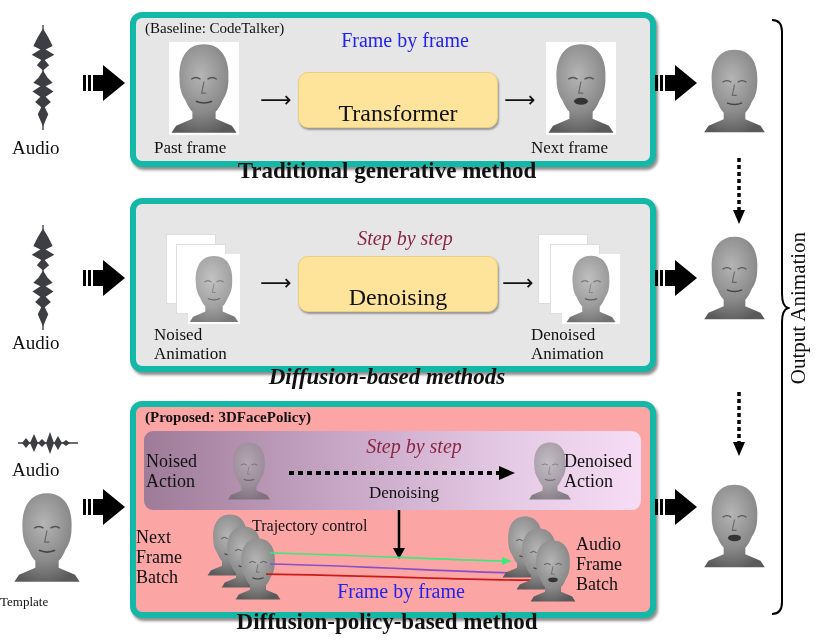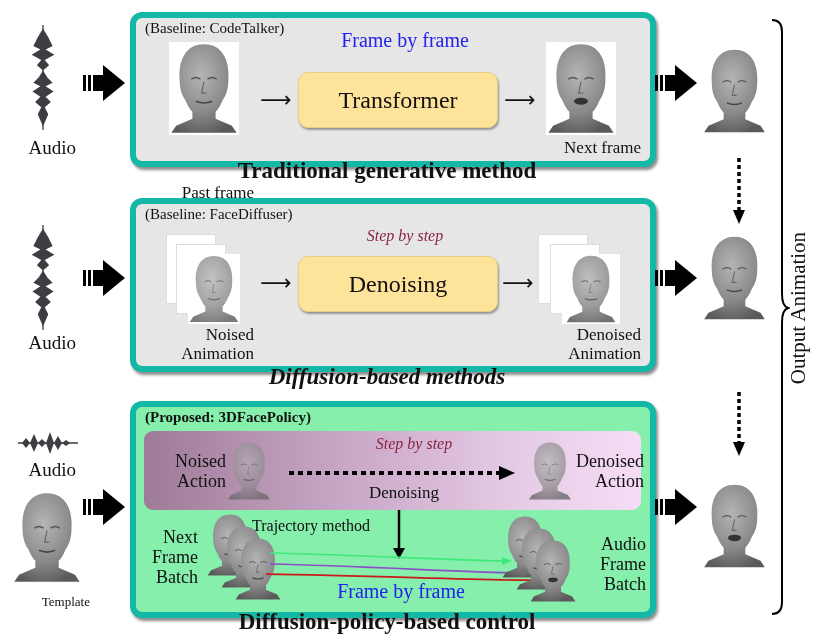--- a/index.html
+++ b/index.html
@@ -1,26 +1,26 @@
 <!DOCTYPE html>
 <html><head>
 <meta charset="utf-8">
 <style>
   html, body { margin:0; padding:0; background:#ffffff; }
   body { width:824px; height:641px; position:relative; overflow:hidden; font-family:"Liberation Serif", serif; color:#111; }
   .abs { position:absolute; }
   .panel { position:absolute; left:130px; width:514px; border-radius:12px; box-shadow: 2px 3px 3px rgba(0,0,0,0.45); border:6px solid #14b8a6; }
   .panel.gray { background:#e6e6e6; }
-  .panel.peach { background:#86efac; }
+  .panel.peach { background:#fca5a5; }
   .tag { position:absolute; left:9px; top:2px; font-size:15px; }
   .tag.bold { font-weight:bold; }
-  .yellow { position:absolute; background:#fde49a; border-radius:10px; box-shadow:1px 2px 2px rgba(0,0,0,0.35); border:1px solid #e9cf84; display:flex; align-items:center; justify-content:center; font-size:24px; }
+  .yellow { position:absolute; background:#fde49a; border-radius:10px; box-shadow:1px 2px 2px rgba(0,0,0,0.35); border:1px solid #e9cf84; display:flex; align-items:flex-end; justify-content:center; font-size:24px; }
   .italic-blue { color:#2222ee; font-size:20px; }
-  .italic-red { color:#8a2542; font-style:italic; font-size:16px; }
-  .cap { font-size:17px; text-align:right; line-height:19px; }
+  .italic-red { color:#8a2542; font-style:italic; font-size:20px; }
+  .cap { font-size:17px; text-align:left; line-height:19px; }
   .title { font-weight:bold; font-size:23px; text-align:center; }
   .bigarrow { position:absolute; width:42px; height:40px; }
   .face { position:absolute; }
   .thumb { position:absolute; background:#fff; }
 </style>
 </head>
 <body>
 
 <svg width="0" height="0" style="position:absolute">
   <defs>
@@ -64,21 +64,21 @@
       <use href="#bigarrow"></use>
     </svg></div>
 
 <div class="panel gray" style="top:12px;height:143px;">
   <div class="tag">(Baseline: CodeTalker)</div>
   <div class="thumb" style="left:33px;top:24px;width:70px;height:93px;">
     <svg width="70" height="93" viewBox="0 0 60 80">
         <use href="#head"></use>
       </svg>
   </div>
-  <div class="abs cap" style="left:18px;top:120px;width:100px;margin-top:45px;">Past frame</div>
+  <div class="abs cap" style="left:18px;top:120px;width:100px;">Past frame</div>
   <div class="abs" style="left:124px;top:69px;font-size:22px;">⟶</div>
   <div class="abs italic-blue" style="left:184px;top:11px;width:170px;text-align:center;">Frame by frame</div>
   <div class="yellow" style="left:162px;top:54px;width:198px;height:54px;">
     <span>Transformer</span>
   </div>
   <div class="abs" style="left:368px;top:69px;font-size:22px;">⟶</div>
   <div class="thumb" style="left:410px;top:24px;width:70px;height:93px;">
     <svg width="70" height="93" viewBox="0 0 60 80">
         <use href="#headopen"></use>
       </svg>
@@ -100,21 +100,20 @@
   <svg width="30" height="105">
       <use href="#wave"></use>
     </svg>
 </div>
 <div class="abs cap" style="left:12px;top:333px;width:64px;font-size:19px;">Audio</div>
 <div class="bigarrow" style="left:83px;top:258px;"><svg width="42" height="40">
       <use href="#bigarrow"></use>
     </svg></div>
 
 <div class="panel gray" style="top:198px;height:162px;">
-  <div class="tag">(Baseline: FaceDiffuser)</div>
   <div class="abs" style="left:30px;top:30px;width:80px;height:90px;">
     <div class="thumb" style="left:0;top:0;width:48px;height:68px;border:1px solid #ddd;"></div>
     <div class="thumb" style="left:10px;top:10px;width:48px;height:68px;border:1px solid #ddd;"></div>
     <div class="thumb" style="left:22px;top:20px;width:52px;height:70px;">
       <svg width="52" height="70" viewBox="0 0 60 80">
           <use href="#head" style="opacity:0.8"></use>
         </svg>
     </div>
   </div>
   <div class="abs cap" style="left:18px;top:121px;width:100px;">
@@ -208,21 +207,21 @@
         <use href="#head"></use>
       </svg>
     <svg class="abs" style="left:14px;top:12px" width="48" height="64" viewBox="0 0 60 80">
         <use href="#head"></use>
       </svg>
     <svg class="abs" style="left:28px;top:24px" width="48" height="64" viewBox="0 0 60 80">
         <use href="#head"></use>
       </svg>
   </div>
 
-  <div class="abs" style="left:116px;top:110px;font-size:16px;">Trajectory method</div>
+  <div class="abs" style="left:116px;top:110px;font-size:16px;">Trajectory control</div>
   <svg class="abs" style="left:256px;top:103px;" width="14" height="50">
     <line x1="7" y1="0" x2="7" y2="40" stroke="#000" stroke-width="2.5"></line>
     <path d="M1 38 L7 49 L13 38 Z" fill="#000"></path>
   </svg>
 
   <svg class="abs" style="left:130px;top:140px;" width="280" height="50">
     <path d="M4 6 C100 8 200 14 243 14" stroke="#3ee87a" stroke-width="1.6" fill="none"></path>
     <path d="M236 10 L246 14 L236 18 Z" fill="#3ee87a"></path>
     <path d="M4 17 C100 19 210 26 258 26" stroke="#8a4fc8" stroke-width="1.6" fill="none"></path>
     <path d="M251 22 L261 26 L251 30 Z" fill="#8a4fc8"></path>
@@ -242,21 +241,21 @@
     <svg class="abs" style="left:28px;top:24px" width="48" height="64" viewBox="0 0 60 80">
         <use href="#headopen"></use>
       </svg>
   </div>
   <div class="abs cap" style="left:440px;top:127px;width:70px;font-size:18px;line-height:20px;">
     <div>Audio</div>
     <div>Frame</div>
     <div>Batch</div>
   </div>
 </div>
-<div class="abs title" style="left:130px;top:609px;width:514px;">Diffusion-policy-based control</div>
+<div class="abs title" style="left:130px;top:609px;width:514px;">Diffusion-policy-based method</div>
 
 <div class="bigarrow" style="left:655px;top:487px;"><svg width="42" height="40">
       <use href="#bigarrow"></use>
     </svg></div>
 <div class="face" style="left:702px;top:475px;width:65px;height:102px;">
   <svg width="65" height="102" viewBox="0 0 60 80">
       <use href="#headopen"></use>
     </svg>
 </div>
 

